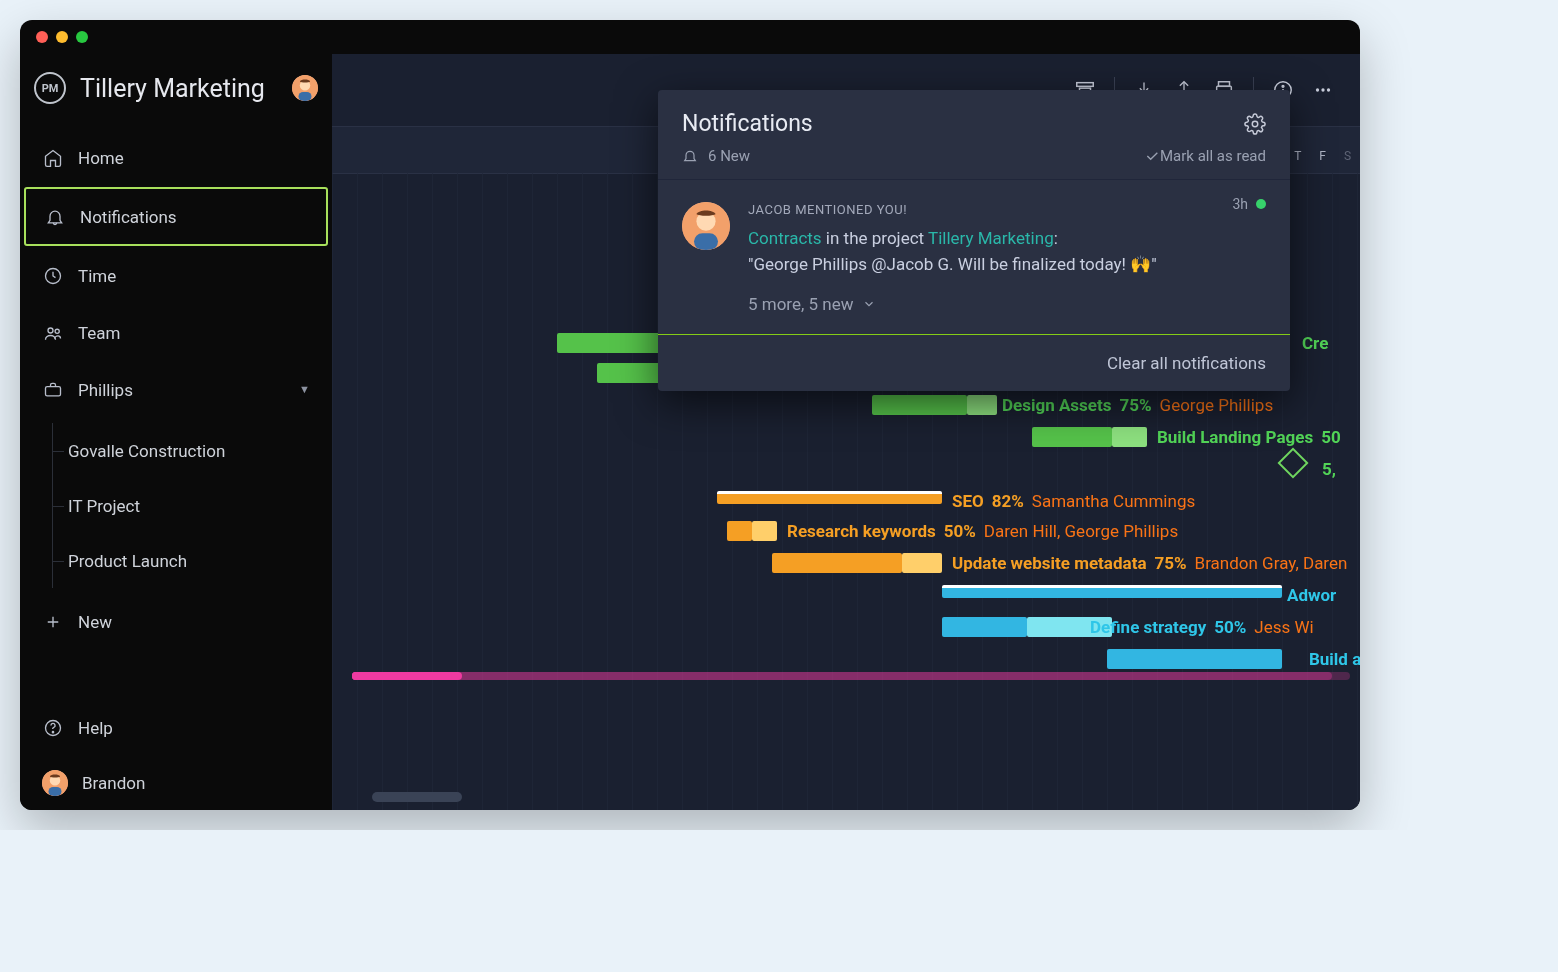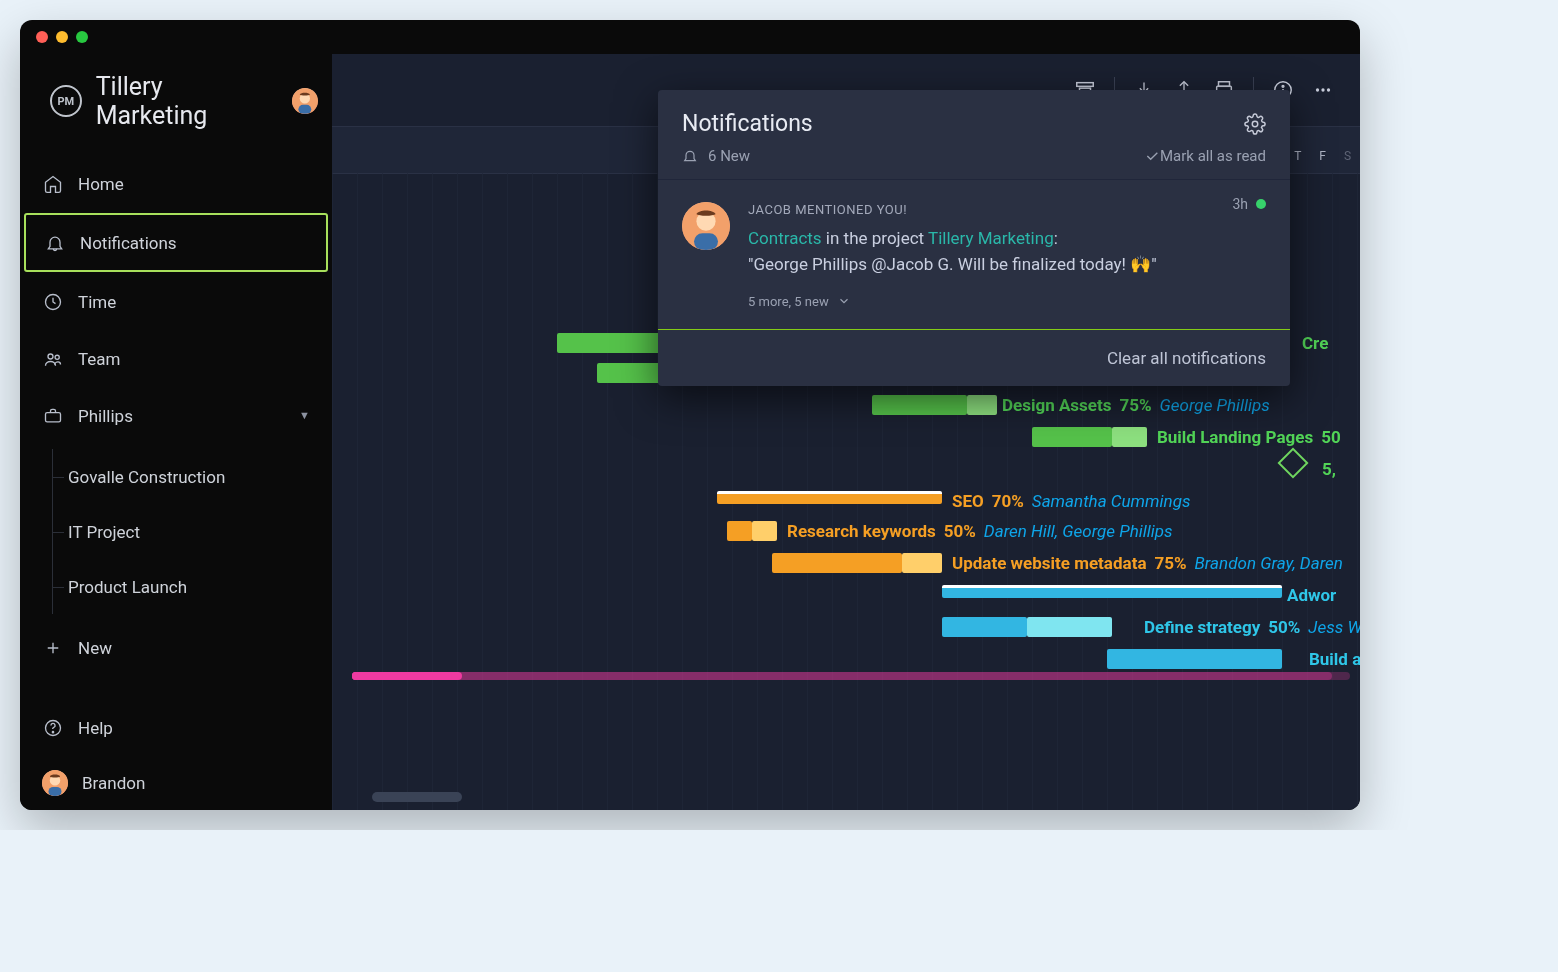--- a/index.html
+++ b/index.html
@@ -4,21 +4,21 @@
 <style>
   html,body{margin:0;padding:0;background:#e9f2f9;font-family:-apple-system,BlinkMacSystemFont,"Segoe UI",Roboto,sans-serif;}
   .stage{padding:20px;}
   .window{width:1340px;height:790px;background:#0a0a0a;border-radius:12px;overflow:hidden;position:relative;box-shadow:0 20px 50px rgba(0,0,0,.25);}
   .traffic{height:34px;display:flex;align-items:center;gap:8px;padding-left:16px;}
   .dot{width:12px;height:12px;border-radius:50%;}
   .red{background:#ff5f57;} .yellow{background:#febc2e;} .green{background:#28c840;}
   .app{display:flex;height:calc(100% - 34px);}
   
   .sidebar{width:312px;background:#0a0a0a;color:#cfd3da;display:flex;flex-direction:column;font-size:17px;}
-  .brandrow{display:flex;align-items:center;gap:14px;padding:18px 14px 26px 14px;margin-left:16px;}
+  .brandrow{display:flex;align-items:center;gap:14px;padding:18px 14px 26px 14px;}
   .logo{width:28px;height:28px;border:2px solid #bfc4cc;border-radius:50%;display:flex;align-items:center;justify-content:center;font-size:11px;font-weight:700;color:#bfc4cc;}
   .brand{font-size:25px;color:#e6e8ee;}
   .nav{display:flex;flex-direction:column;gap:2px;padding:0 0 4px 0;}
   .navitem{display:flex;align-items:center;gap:14px;height:55px;padding:0 22px;color:#cfd3da;cursor:pointer;position:relative;}
   .navitem .icon{width:22px;display:flex;justify-content:center;color:#b8becb;}
   .navitem.active{border:2px solid #a8e05c;border-radius:3px;margin:0 4px;padding:0 18px;}
   .caret{margin-left:auto;color:#8c92a0;font-size:11px;}
   .sublist{padding:2px 0 6px 48px;}
   .subitem{position:relative;height:55px;display:flex;align-items:center;color:#cfd3da;cursor:pointer;}
   .subitem::before{content:"";position:absolute;left:-16px;top:0;bottom:0;width:1px;background:#2b2f38;}
@@ -36,40 +36,40 @@
   .th-top .month{position:absolute;top:3px;font-size:12px;}
   .th-days{position:absolute;top:22px;left:0;right:0;display:flex;color:#aeb4c4;font-size:12px;}
   .daycell{width:25px;text-align:center;}
   .daycell.wk{color:#5e6475;}
   .gantt{position:absolute;top:118px;left:0;right:0;bottom:0;overflow:hidden;}
   .grid{position:absolute;inset:0;background-image:linear-gradient(to right,#202739 1px,transparent 1px);background-size:25px 100%;opacity:.7;}
   .bar{position:absolute;height:20px;top:5px;border-radius:2px;}
   .barlabel{position:absolute;white-space:nowrap;font-size:17px;top:5px;display:flex;align-items:center;gap:8px;}
   .barlabel .t{font-weight:700;}
   .barlabel .p{font-weight:700;}
-  .barlabel .a{color:#0ea5e9;font-weight:400;font-style:italic;}
+  .barlabel .a{color:#f97316;font-weight:400;}
   .pinkbar{position:absolute;height:8px;border-radius:4px;background:#ef3aa1;}
   .scrollbar{position:absolute;left:40px;bottom:8px;width:90px;height:10px;background:#3a4356;border-radius:5px;}
   .diamond{position:absolute;width:18px;height:18px;border:2px solid #6fd65f;transform:rotate(45deg);background:transparent;}
   
   .popover{position:absolute;top:36px;left:326px;width:632px;background:#2a3042;color:#d6dae5;border-radius:4px;box-shadow:0 12px 40px rgba(0,0,0,.6);z-index:50;font-size:16px;}
   .pop-head{display:flex;align-items:center;justify-content:space-between;padding:20px 24px 8px 24px;}
   .pop-title{font-size:23px;color:#e8ebf3;}
   .pop-sub{display:flex;align-items:center;justify-content:space-between;padding:2px 24px 14px 24px;color:#9aa1b2;font-size:15px;border-bottom:1px solid #20263a;}
   .pop-sub .left{display:flex;align-items:center;gap:10px;}
   .pop-sub .right{display:flex;align-items:center;cursor:pointer;}
   .notif{display:flex;gap:18px;padding:22px 24px 20px 24px;}
   .notif .avatar{width:48px;height:48px;flex:0 0 48px;}
   .notif-body{flex:1;}
   .notif-from{font-size:13px;letter-spacing:.5px;color:#a3a9ba;margin-bottom:8px;}
   .notif-line{font-size:17px;line-height:1.55;color:#c9cfe0;}
   .notif-line .lk{color:#2ab7a9;}
   .notif-meta{position:absolute;right:24px;top:106px;display:flex;align-items:center;gap:8px;color:#9aa1b2;font-size:14px;}
   .dotg{width:10px;height:10px;border-radius:50%;background:#37d26b;}
-  .more{display:flex;align-items:center;gap:8px;color:#9aa1b2;font-size:13px;padding:2px 0 0 0;cursor:pointer;}
+  .more{display:flex;align-items:center;gap:8px;color:#9aa1b2;font-size:17px;padding:2px 0 0 0;cursor:pointer;}
   .pop-foot{border-top:1px solid #84cc16;padding:18px 24px;text-align:right;color:#bfc5d6;font-size:17px;cursor:pointer;}
   svg{display:block;}
 </style>
 </head>
 <body>
 
 <div class="stage">
   <div class="window">
     <div class="traffic">
       <div class="dot red"></div>
@@ -284,21 +284,21 @@
               <div class="barlabel" style="left: 825px; top: 255px; color: rgb(82, 212, 87);">
                 <span class="t">Build Landing Pages</span>
                 <span class="p">50</span>
               </div>
               <div class="barlabel" style="left: 990px; top: 287px; color: rgb(82, 212, 87);">
                 <span class="t">5,</span>
               </div>
               <div class="bar" style="left: 385px; top: 319px; width: 225px; background: rgb(245, 159, 36); height: 10px; border-top: 3px solid rgb(255, 255, 255);"></div>
               <div class="barlabel" style="left: 620px; top: 319px; color: rgb(245, 159, 36);">
                 <span class="t">SEO</span>
-                <span class="p">70%</span>
+                <span class="p">82%</span>
                 <span class="a">Samantha Cummings</span>
               </div>
               <div class="bar" style="left: 395px; top: 349px; width: 25px; background: rgb(245, 159, 36);"></div>
               <div class="bar" style="left: 420px; top: 349px; width: 25px; background: rgb(255, 207, 106);"></div>
               <div class="barlabel" style="left: 455px; top: 349px; color: rgb(245, 159, 36);">
                 <span class="t">Research keywords</span>
                 <span class="p">50%</span>
                 <span class="a">Daren Hill, George Phillips</span>
               </div>
               <div class="bar" style="left: 440px; top: 381px; width: 130px; background: rgb(245, 159, 36);"></div>
@@ -307,21 +307,21 @@
                 <span class="t">Update website metadata</span>
                 <span class="p">75%</span>
                 <span class="a">Brandon Gray, Daren</span>
               </div>
               <div class="bar" style="left: 610px; top: 413px; width: 340px; background: rgb(50, 182, 226); height: 10px; border-top: 3px solid rgb(255, 255, 255);"></div>
               <div class="barlabel" style="left: 955px; top: 413px; color: rgb(47, 198, 232);">
                 <span class="t">Adwor</span>
               </div>
               <div class="bar" style="left: 610px; top: 445px; width: 85px; background: rgb(50, 182, 226);"></div>
               <div class="bar" style="left: 695px; top: 445px; width: 85px; background: rgb(127, 229, 240);"></div>
-              <div class="barlabel" style="left: 812px; top: 445px; color: rgb(47, 198, 232); align-items: flex-end;">
+              <div class="barlabel" style="left: 758px; top: 445px; color: rgb(47, 198, 232); align-items: flex-end;">
                 <span class="t">Define strategy</span>
                 <span class="p">50%</span>
                 <span class="a">Jess Wi</span>
               </div>
               <div class="bar" style="left: 775px; top: 477px; width: 175px; background: rgb(50, 182, 226);"></div>
               <div class="barlabel" style="left: 955px; top: 477px; color: rgb(47, 198, 232); padding-left: 22px;">
                 <span class="t">Build a</span>
               </div>
               <div class="pinkbar" style="left: 20px; width: 980px; top: 500px; background: rgba(239, 58, 161, 0.35);"></div>
               <div class="pinkbar" style="left: 20px; width: 110px; top: 500px;"></div>

